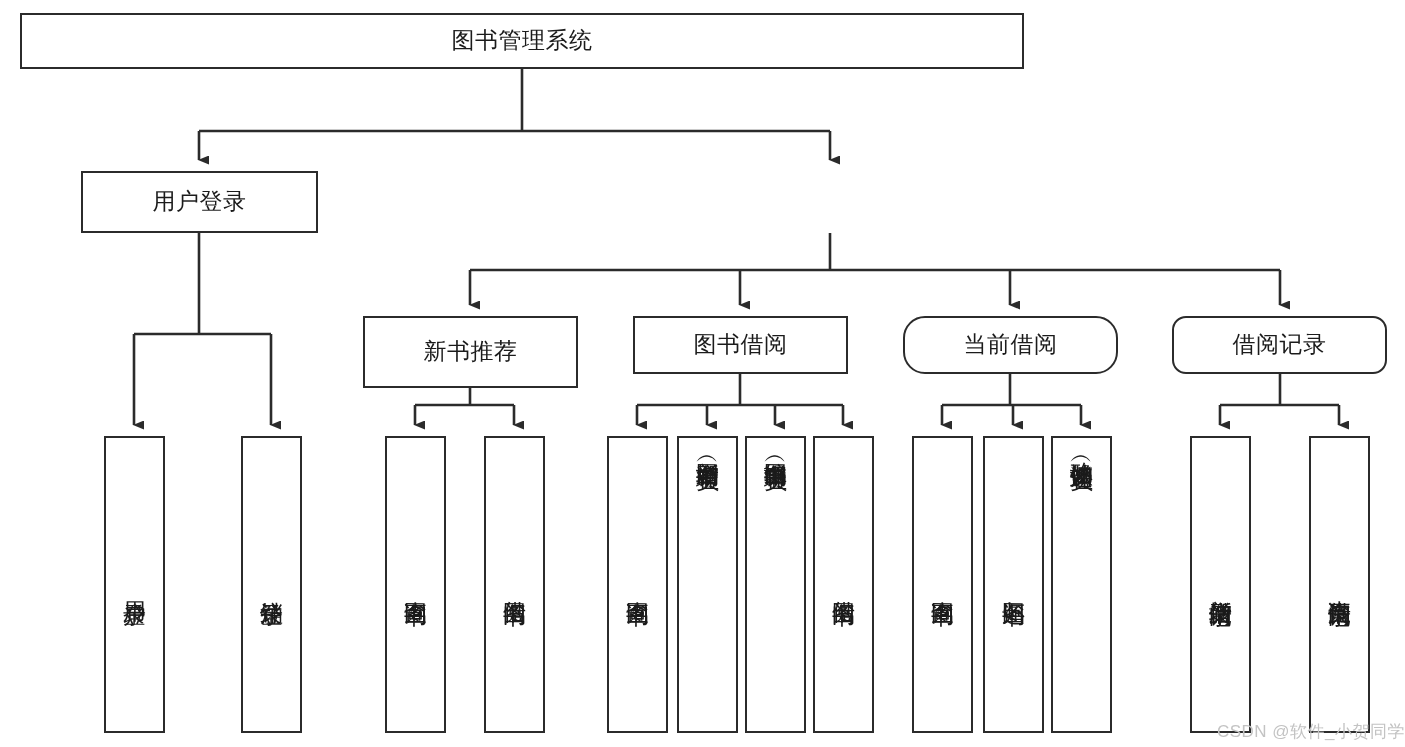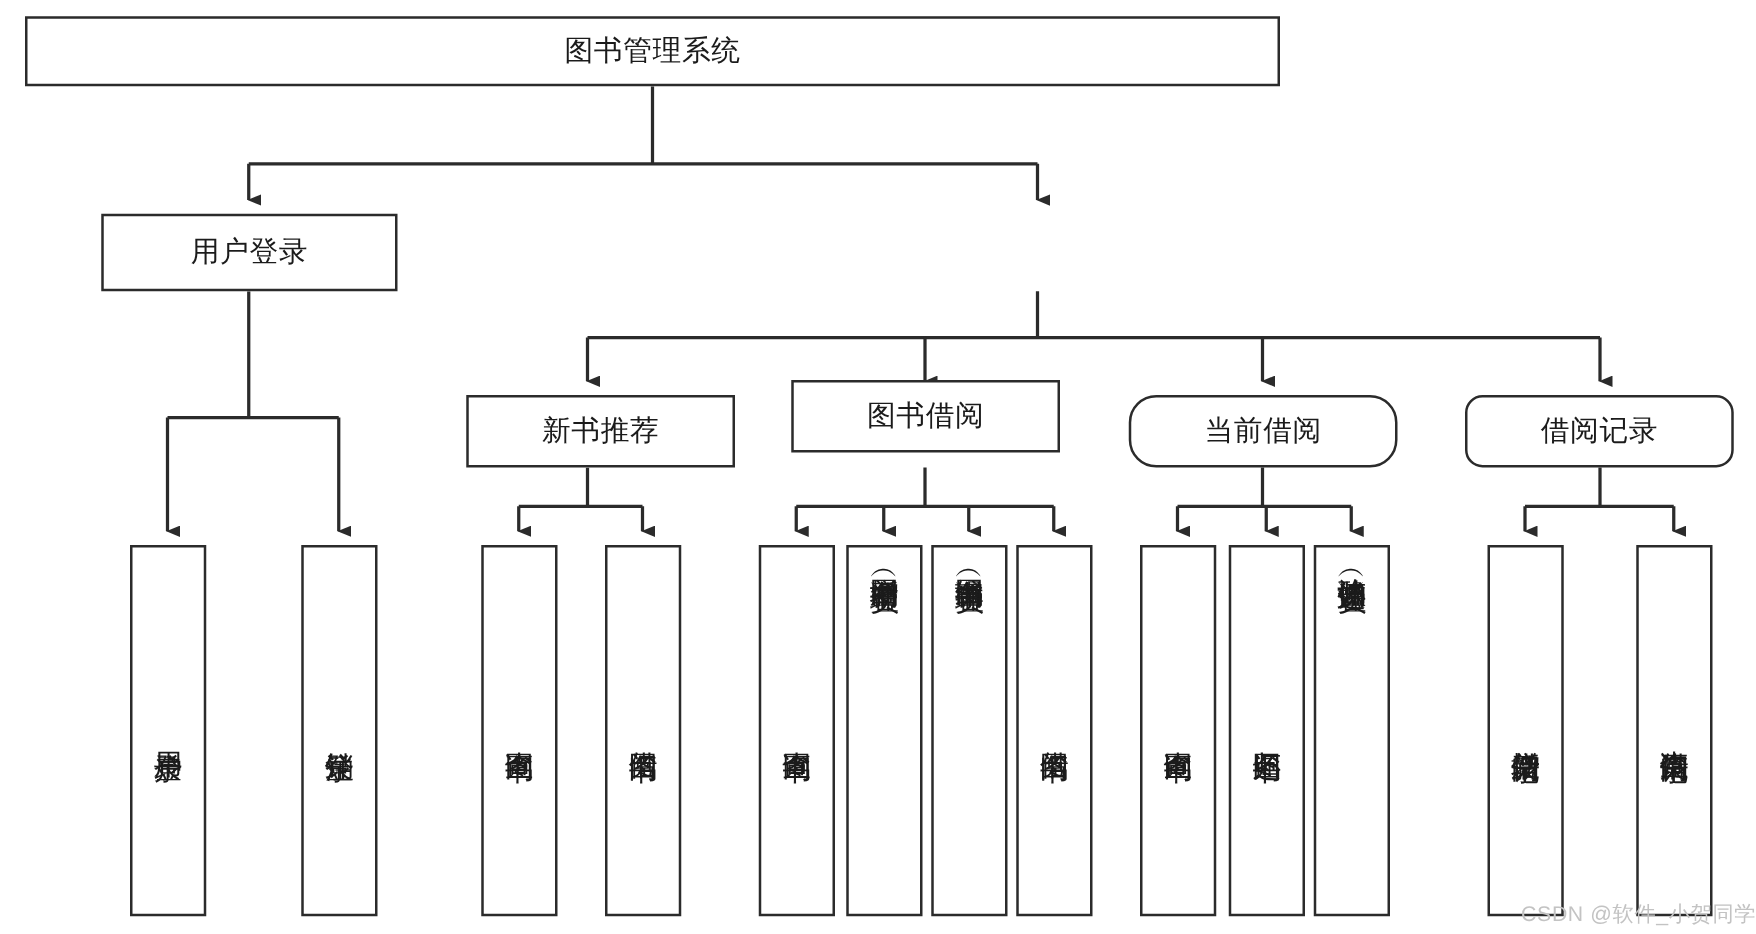--- a/index.html
+++ b/index.html
@@ -139,24 +139,24 @@
   </svg>
 
   <div class="node-box" id="node-root" style="left: 20px; top: 13px; width: 1004px; height: 56px;">
     <span class="node-label-h">图书管理系统</span>
   </div>
 
   <div class="node-box" id="node-l2-0" style="left: 81px; top: 171px; width: 237px; height: 62px;">
     <span class="node-label-h">用户登录</span>
   </div>
 
-  <div class="node-box" id="node-l3-0" style="left: 373px; top: 316px; width: 215px; height: 58px; text-align: center;">
+  <div class="node-box" id="node-l3-0" style="left: 363px; top: 316px; width: 215px; height: 72px; text-align: center;">
     <span class="node-label-h">新书推荐</span>
   </div>
-  <div class="node-box" id="node-l3-1" style="left: 633px; top: 304px; width: 215px; height: 58px;">
+  <div class="node-box" id="node-l3-1" style="left: 633px; top: 316px; width: 215px; height: 58px;">
     <span class="node-label-h">图书借阅</span>
   </div>
   <div class="node-box" id="node-l3-2" style="left: 903px; top: 316px; width: 215px; height: 58px; border-radius: 22px;">
     <span class="node-label-h">当前借阅</span>
   </div>
   <div class="node-box" id="node-l3-3" style="left: 1172px; top: 316px; width: 215px; height: 58px; border-radius: 14px;">
     <span class="node-label-h">借阅记录</span>
   </div>
 
   <div class="node-box leaf-box centered" id="node-leaf-0" style="left: 104px; top: 436px; width: 61px; height: 297px;">

